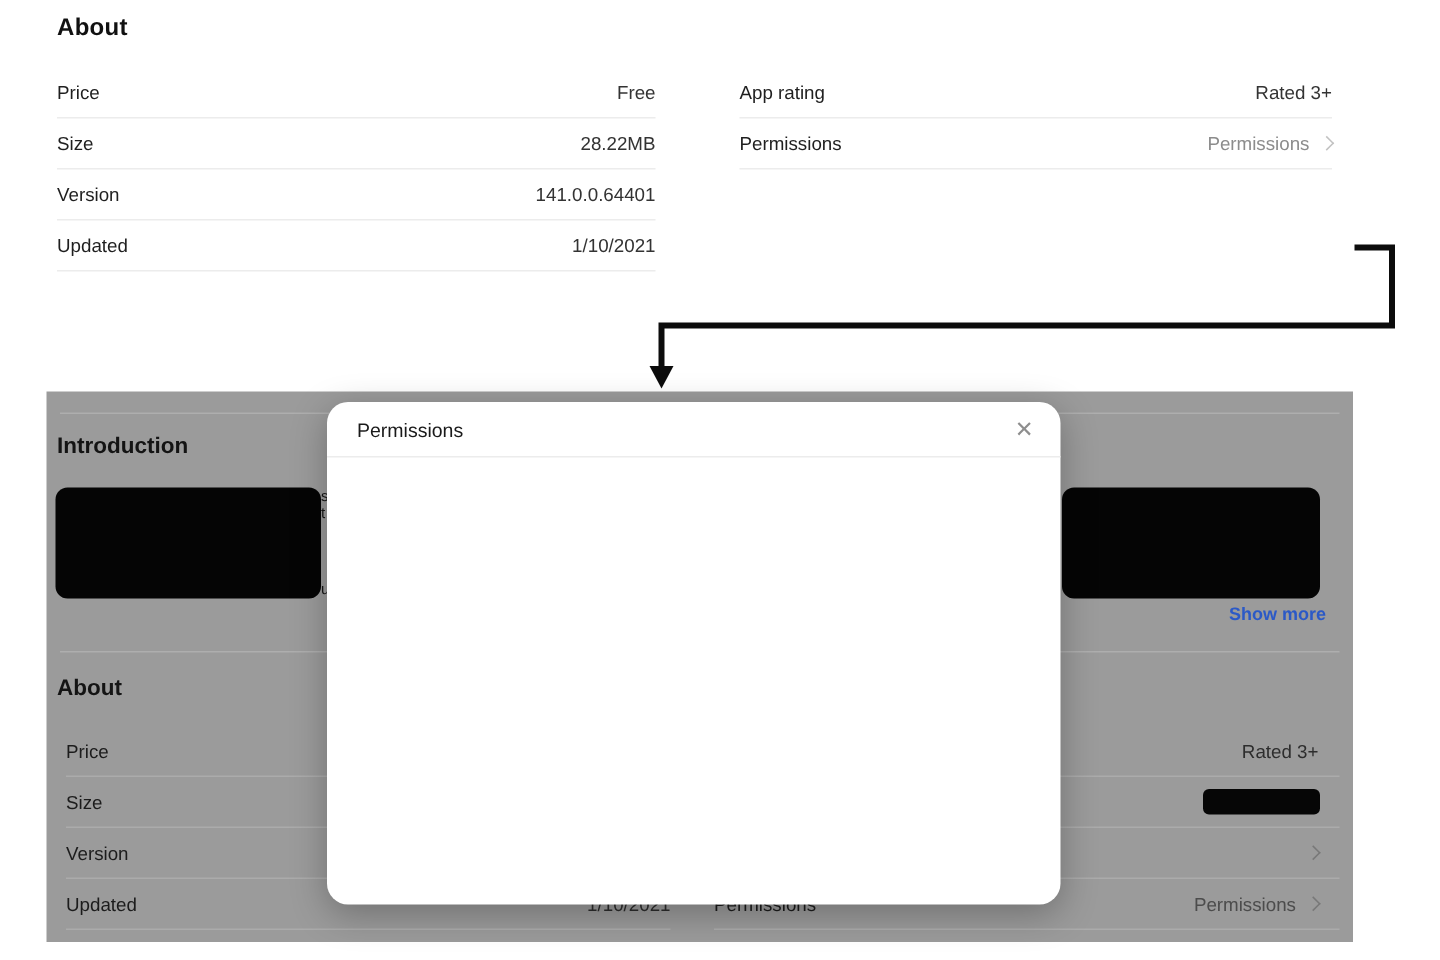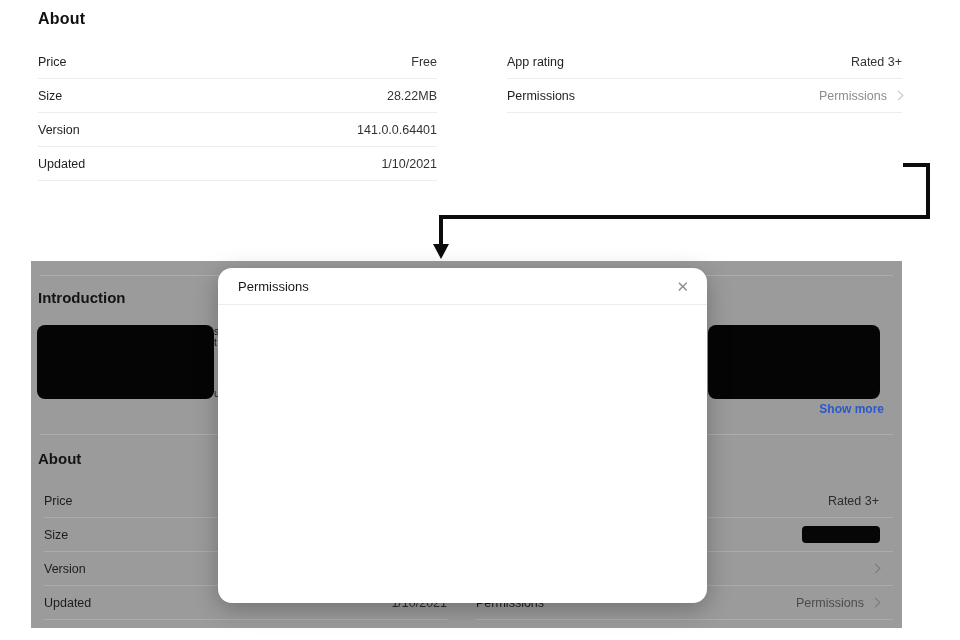--- a/index.html
+++ b/index.html
@@ -60,21 +60,21 @@
   <div class="row">
     <span class="lbl">Version</span>
     <span class="val">141.0.0.64401</span>
   </div>
   <div class="row">
     <span class="lbl">Updated</span>
     <span class="val">1/10/2021</span>
   </div>
 </div>
 
-<div class="col" style="left:507px; top:45px; width:395px;">
+<div class="col" style="left:493px; top:45px; width:395px;">
   <div class="row">
     <span class="lbl">App rating</span>
     <span class="val">Rated 3+</span>
   </div>
   <div class="row">
     <span class="lbl">Permissions</span>
     <span class="val gray">Permissions</span>
     <span class="chev"></span>
   </div>
 </div>

